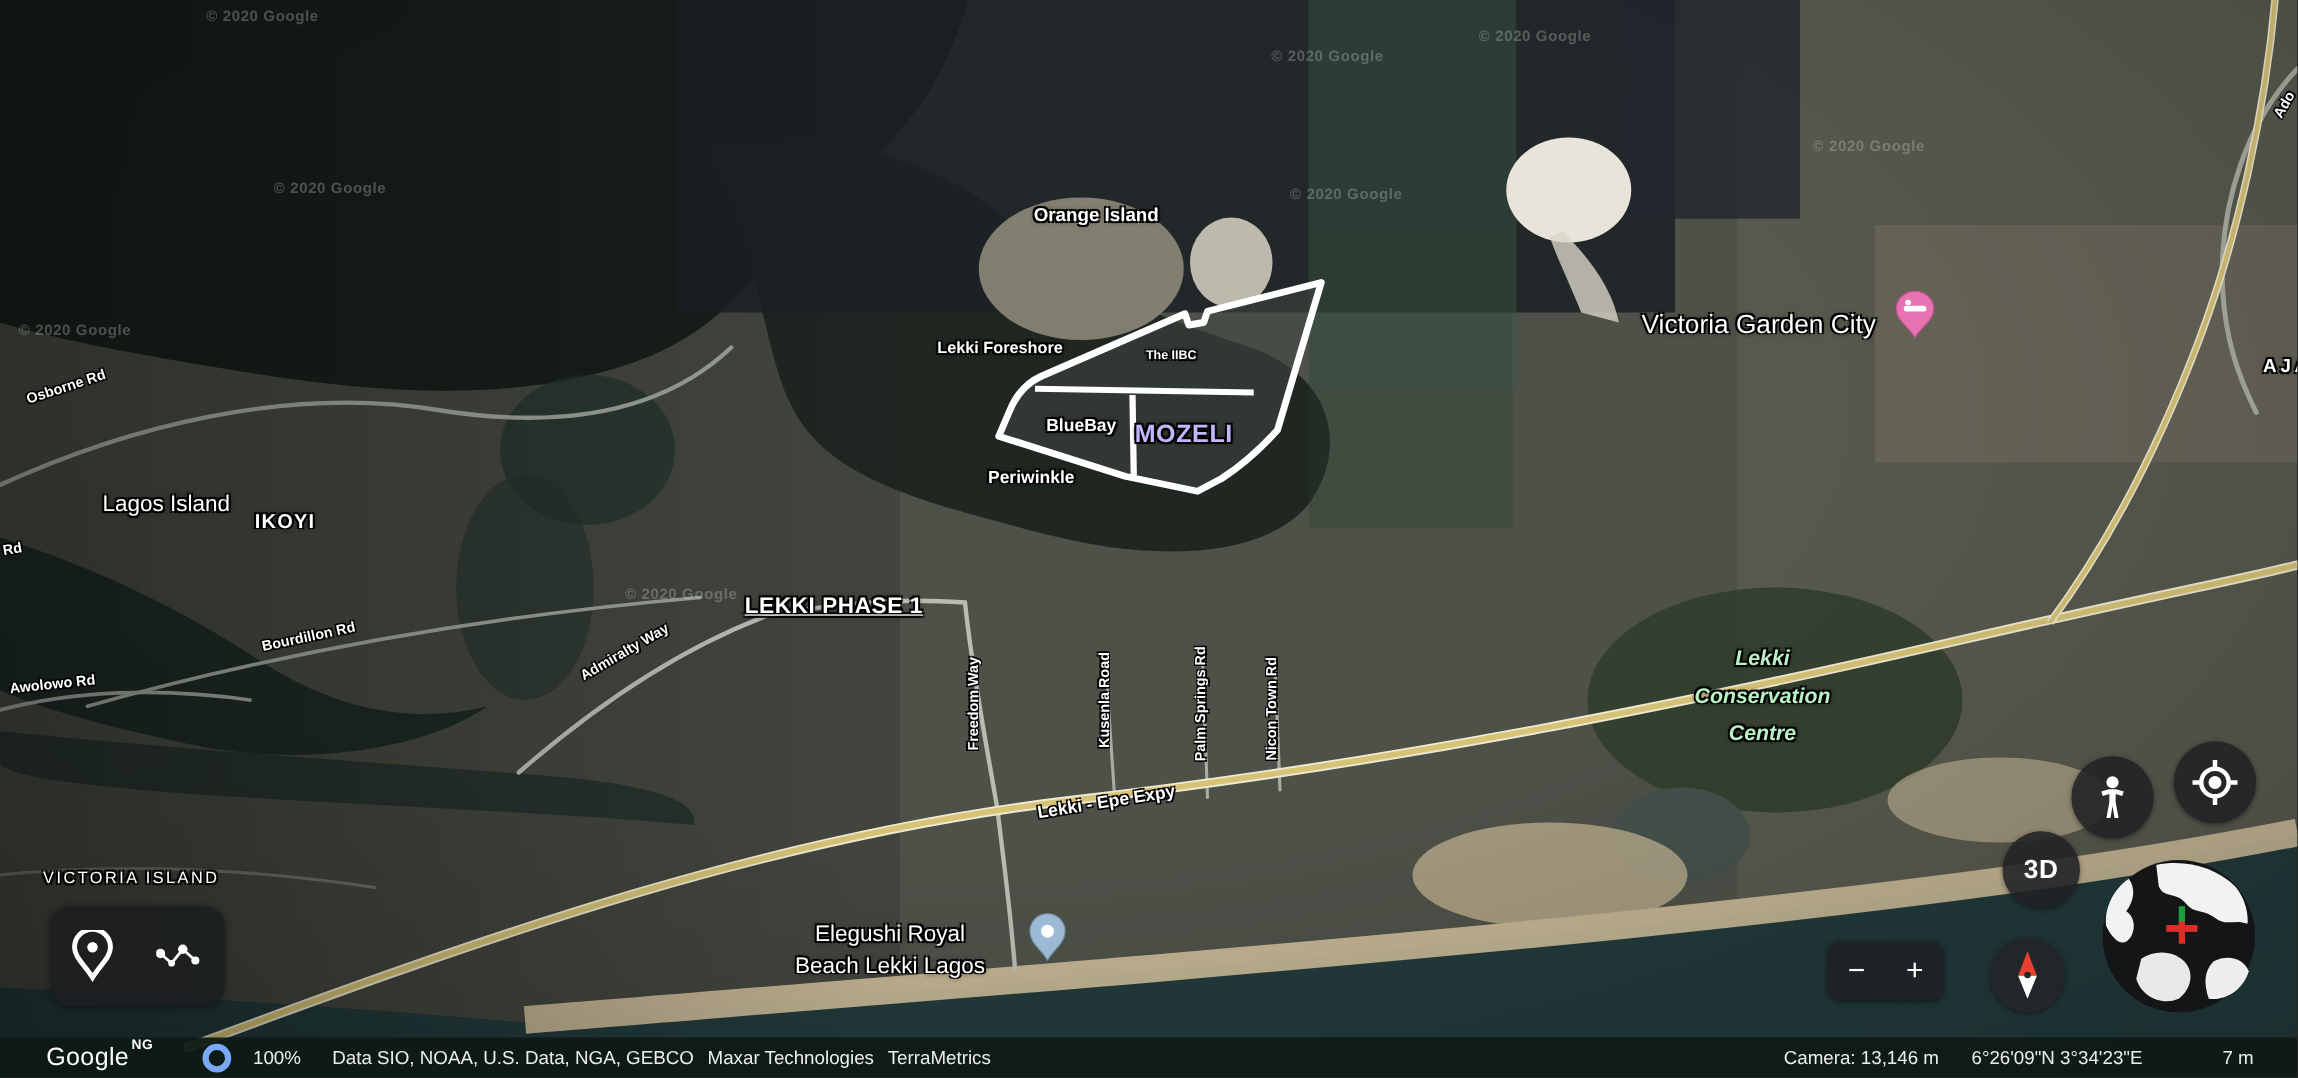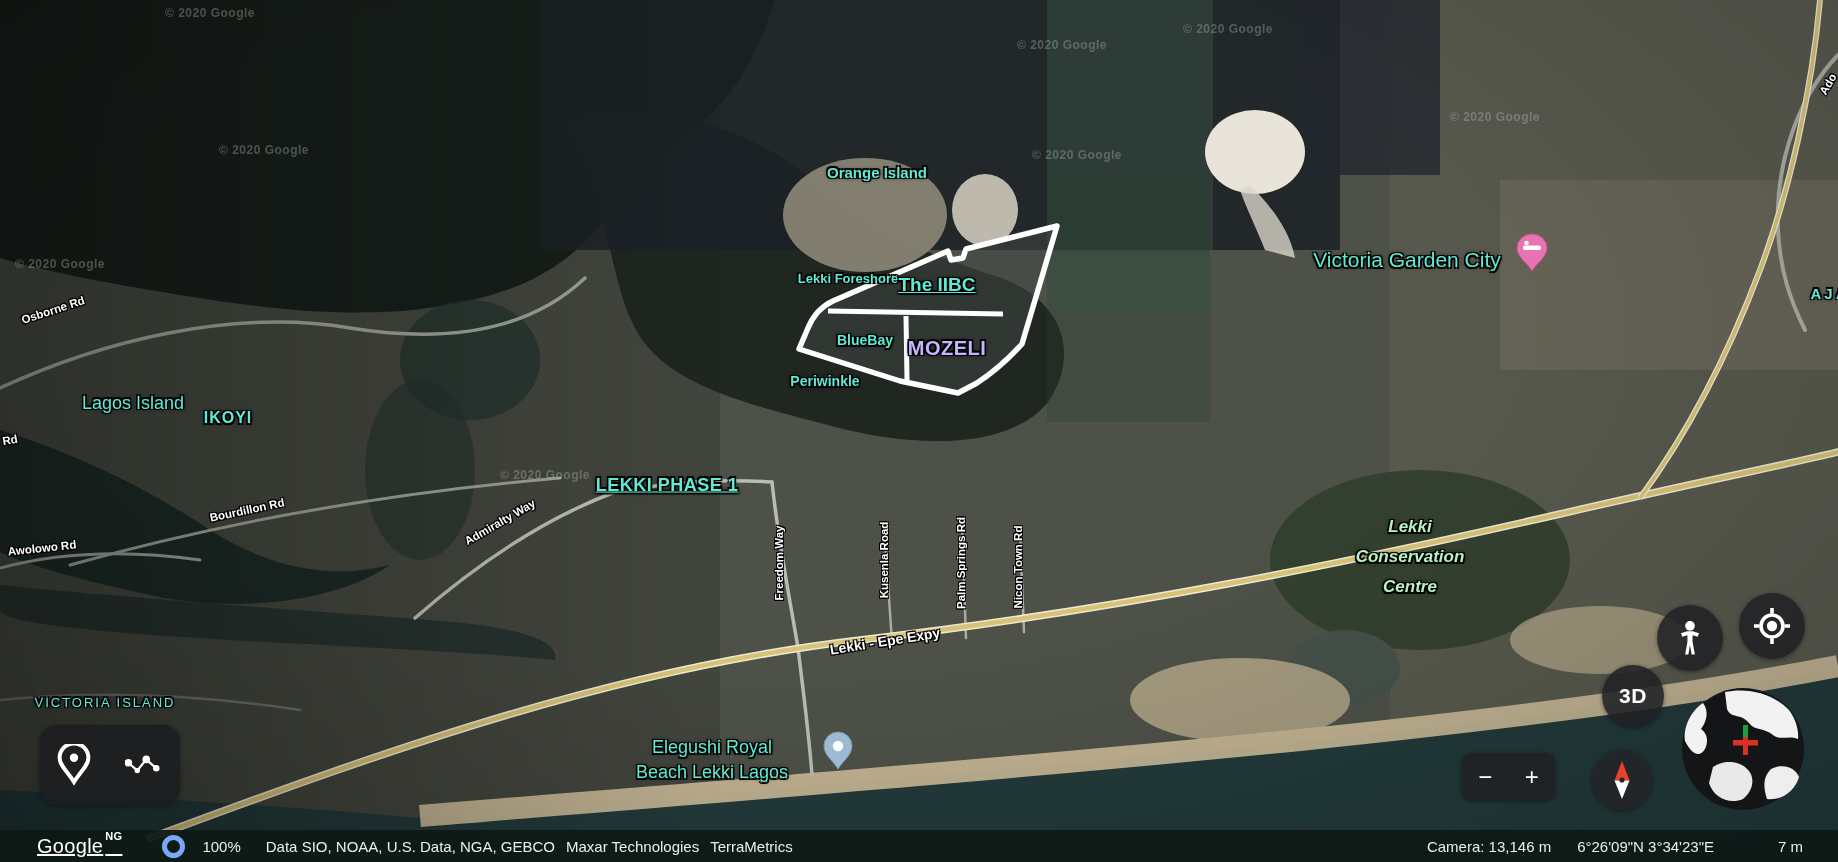--- a/index.html
+++ b/index.html
@@ -3,21 +3,21 @@
 <meta charset="utf-8">
 <style>
   html,body{margin:0;padding:0;background:#000;}
   #app{position:relative;width:1838px;height:862px;overflow:hidden;
        font-family:"Liberation Sans",sans-serif;background:#4d5148;}
   #terrain{position:absolute;inset:0;}
   #vignette{position:absolute;inset:0;pointer-events:none;
     background:linear-gradient(to right, rgba(0,0,0,.30), rgba(0,0,0,0) 38%),
                radial-gradient(ellipse at 42% 38%, rgba(0,0,0,0) 45%, rgba(0,0,0,.18) 100%);}
   #labels{position:absolute;inset:0;}
-  .place-label{position:absolute;transform:translate(-50%,-50%);color:#5eead4;
+  .place-label{position:absolute;transform:translate(-50%,-50%);color:#ffffff;
     white-space:pre-line;text-align:center;font-weight:500;
     text-shadow:-1.5px -1.5px 0 #000,1.5px -1.5px 0 #000,-1.5px 1.5px 0 #000,1.5px 1.5px 0 #000,0 0 4px #000;}
   .road-label{position:absolute;color:#fff;font-size:11.5px;font-weight:700;white-space:nowrap;
     text-shadow:-1.2px -1.2px 0 #000,1.2px -1.2px 0 #000,-1.2px 1.2px 0 #000,1.2px 1.2px 0 #000;}
   .watermark{position:absolute;transform:translate(-50%,-50%);color:rgba(210,215,210,.30);
     font-size:12px;font-weight:700;white-space:nowrap;letter-spacing:.5px;}
   .pin{position:absolute;transform:translate(-50%,-100%);}
   
   .ctl-circle{position:absolute;border-radius:50%;background:rgba(32,33,36,.88);
     display:flex;align-items:center;justify-content:center;color:#fff;
@@ -28,21 +28,21 @@
     box-shadow:0 1px 4px rgba(0,0,0,.45);}
   .zoom-btn{color:#fff;font-size:24px;font-weight:400;width:40px;text-align:center;cursor:pointer;line-height:47px;}
   
   #tool-panel{position:absolute;left:40px;top:725px;width:140px;height:80px;border-radius:16px;
     background:rgba(28,30,33,.92);display:flex;align-items:center;justify-content:space-around;
     box-shadow:0 1px 5px rgba(0,0,0,.4);}
   .tool-btn{display:flex;align-items:center;justify-content:center;cursor:pointer;}
   
   #statusbar{position:absolute;left:0;bottom:0;width:1838px;height:32px;
     background:rgba(13,25,21,.92);display:flex;align-items:center;color:#eceeec;font-size:15px;}
-  #sb-logo{margin-left:37px;font-size:20px;font-weight:500;color:#fff;letter-spacing:.3px;text-decoration:underline;}
+  #sb-logo{margin-left:37px;font-size:20px;font-weight:500;color:#fff;letter-spacing:.3px;}
   #sb-region{font-size:11px;font-weight:700;color:#fff;vertical-align:top;position:relative;top:-5px;margin-left:2px;}
   #sb-ring{width:13px;height:13px;border:5px solid #79a8f6;border-radius:50%;margin-left:40px;}
   #sb-progress{margin-left:17px;}
   .sb-attr{margin-left:25px;white-space:nowrap;}
   .sb-attr+.sb-attr{margin-left:11px;}
   #sb-right{position:absolute;right:35px;display:flex;align-items:center;white-space:nowrap;gap:12px;}
   #sb-coords{margin-left:14px;}
   #sb-elev{margin-left:52px;}
 </style>
 </head>
@@ -105,22 +105,22 @@
     <g>
       <path d="M1057,226 L966,249 L963,258 L951,260 L948,251 L833,301 C822,306 813,316 808,328 L799,349 L900,381 L958,393 L977,383 C997,370 1012,355 1022,344 Z" fill="rgba(66,72,68,.5)" stroke="#fff" stroke-width="5.5" stroke-linejoin="round"></path>
       <path d="M828,311 L1003,314 M906,316 L907,380" stroke="#fff" stroke-width="5" fill="none"></path>
     </g>
   </svg>
 
   <div id="vignette"></div>
 
   <div id="labels">
       <div class="place-label" style="left: 877px; top: 172px; font-size: 15px; font-weight: 600;">Orange Island</div>
-      <div class="place-label" style="left: 800px; top: 278px; font-size: 13px; font-weight: 600; margin-left: 48px;">Lekki Foreshore</div>
-      <div class="place-label" style="left: 937px; top: 285px; font-size: 19px; font-weight: 600; text-decoration: underline;">The IIBC</div>
+      <div class="place-label" style="left: 800px; top: 278px; font-size: 13px; font-weight: 600;">Lekki Foreshore</div>
+      <div class="place-label" style="left: 937px; top: 285px; font-size: 10px; font-weight: 600;">The IIBC</div>
       <div class="place-label" style="left: 865px; top: 340px; font-size: 14px; font-weight: 600;">BlueBay</div>
       <div class="place-label" style="left: 947px; top: 348px; font-size: 20px; font-weight: 800; color: #c4b5fd; letter-spacing: 0.5px;">MOZELI</div>
       <div class="place-label" style="left: 825px; top: 381px; font-size: 14px; font-weight: 600;">Periwinkle</div>
       <div class="place-label" style="left: 113px; top: 403px; font-size: 18px; font-weight: 400; margin-left: 20px;">Lagos Island</div>
       <div class="place-label" style="left: 228px; top: 418px; font-size: 16px; font-weight: 700; letter-spacing: 1px;">IKOYI</div>
       <div class="place-label" style="left: 667px; top: 485px; font-size: 18px; font-weight: 700; letter-spacing: 0.5px; text-decoration: underline;">LEKKI PHASE 1</div>
       <div class="place-label" style="left: 105px; top: 702px; font-size: 13px; font-weight: 400; letter-spacing: 2px;">VICTORIA ISLAND</div>
       <div class="place-label" style="left: 1407px; top: 260px; font-size: 21px; font-weight: 500;">Victoria Garden City</div>
       <div class="place-label" style="left: 1410px; top: 557px; font-size: 17px; font-weight: 600; color: rgb(185, 240, 196); font-style: italic; line-height: 30px;">Lekki
 Conservation

